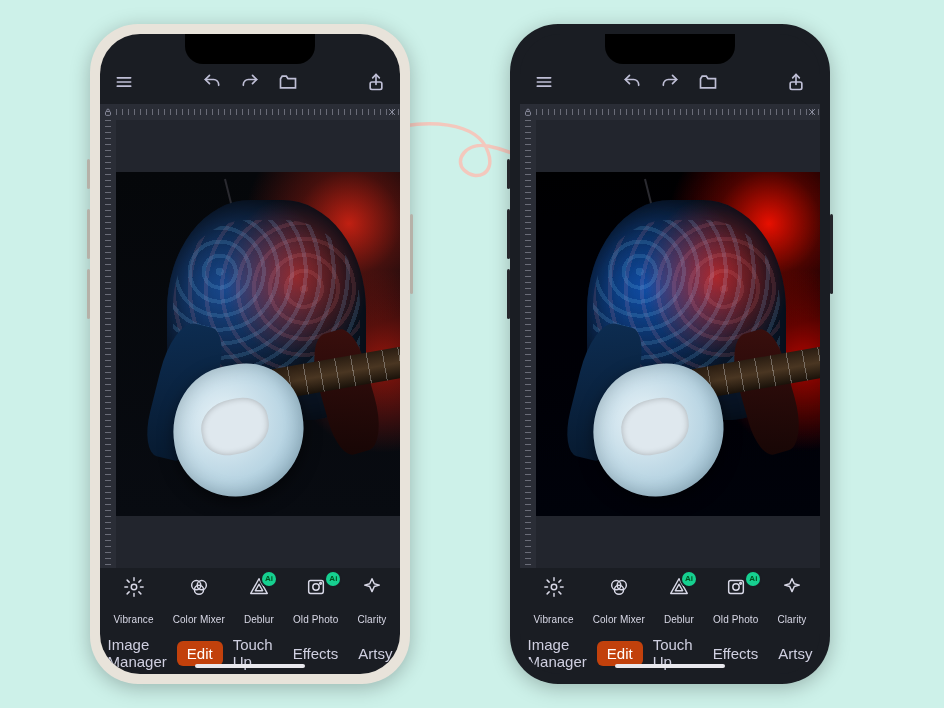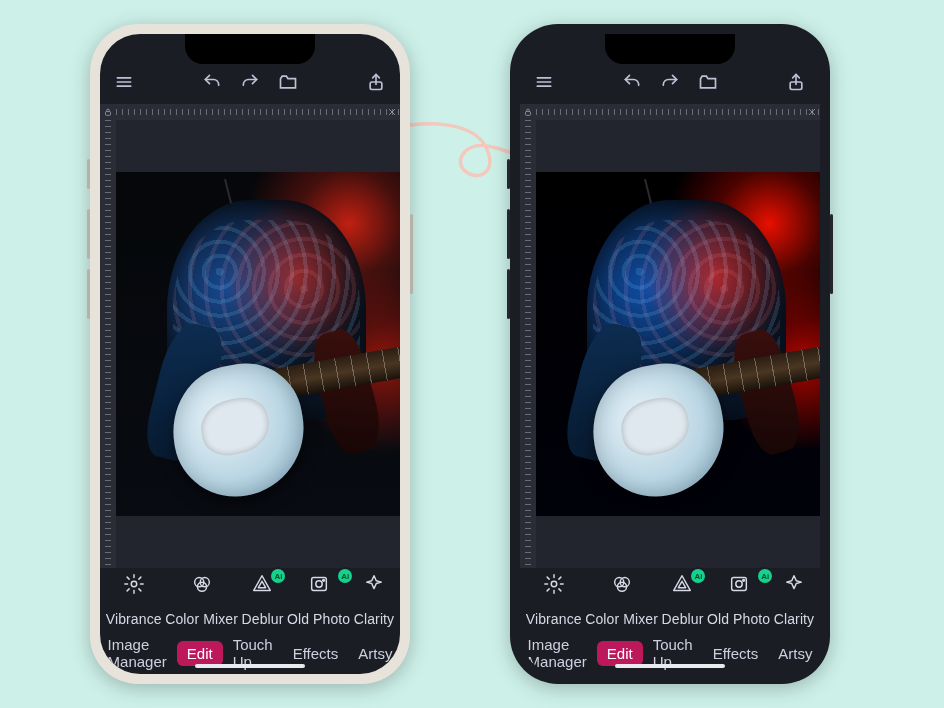--- a/index.html
+++ b/index.html
@@ -161,35 +161,35 @@
   .photo.variant-after .bg { filter: saturate(1.25) contrast(1.08); }
   .photo.variant-after .torso { filter: saturate(1.2) brightness(1.05); }
 
   .tools {
     height: 64px;
     display:flex; align-items:center; justify-content:space-around;
     padding: 0 4px;
   }
   .tool { display:flex; flex-direction:column; align-items:center; gap:16px; position:relative; color:#d8d8e6; }
   .tool .ticon { width:22px; height:22px; display:flex; align-items:center; justify-content:center; }
-  .tool .tlabel { font-size:14px; letter-spacing:0.1px; white-space:nowrap; }
+  .tool .tlabel { font-size:10px; letter-spacing:0.1px; white-space:nowrap; }
   .ai-badge {
     position:absolute; top:-4px; right:-2px;
     width:14px; height:14px; border-radius:50%;
     background:#16d090; color:#052; font-size:8px; font-weight:700;
     display:flex; align-items:center; justify-content:center;
     box-shadow:0 0 0 2px #1a1d23;
   }
   .bottom-tabs {
     height: 42px;
     display:flex; align-items:center; justify-content:center;
     font-size:15px; color:#cfcfe0;
   }
   .tab { padding:4px 10px; border-radius:6px; }
-  .tab.active { background:#be185d; color:#fff; }
+  .tab.active { background:#c2410c; color:#fff; }
   .home-ind { position:absolute; bottom:6px; left:50%; transform:translateX(-50%); width:110px; height:4px; border-radius:3px; background:#e9e9ee; }
 
   
   .arrow {
     position:absolute; left:368px; top:112px; width:230px; height:110px; pointer-events:none;
   }
 </style>
 </head>
 <body>
 

